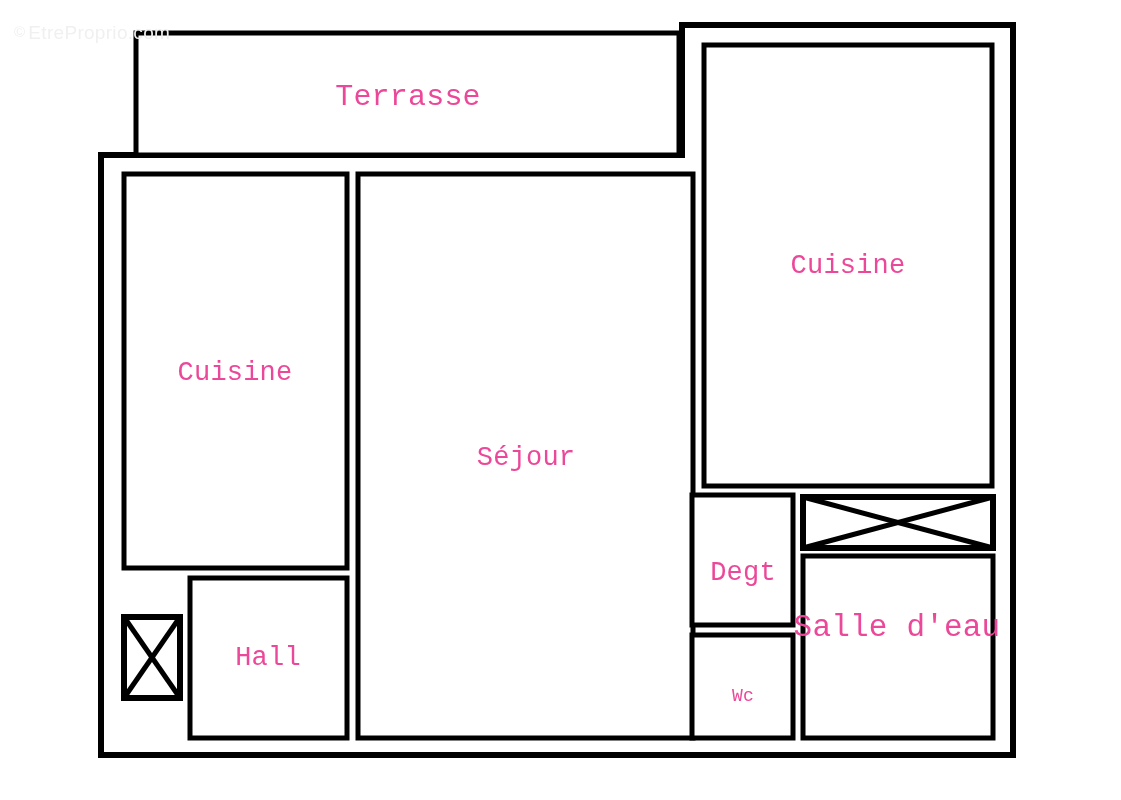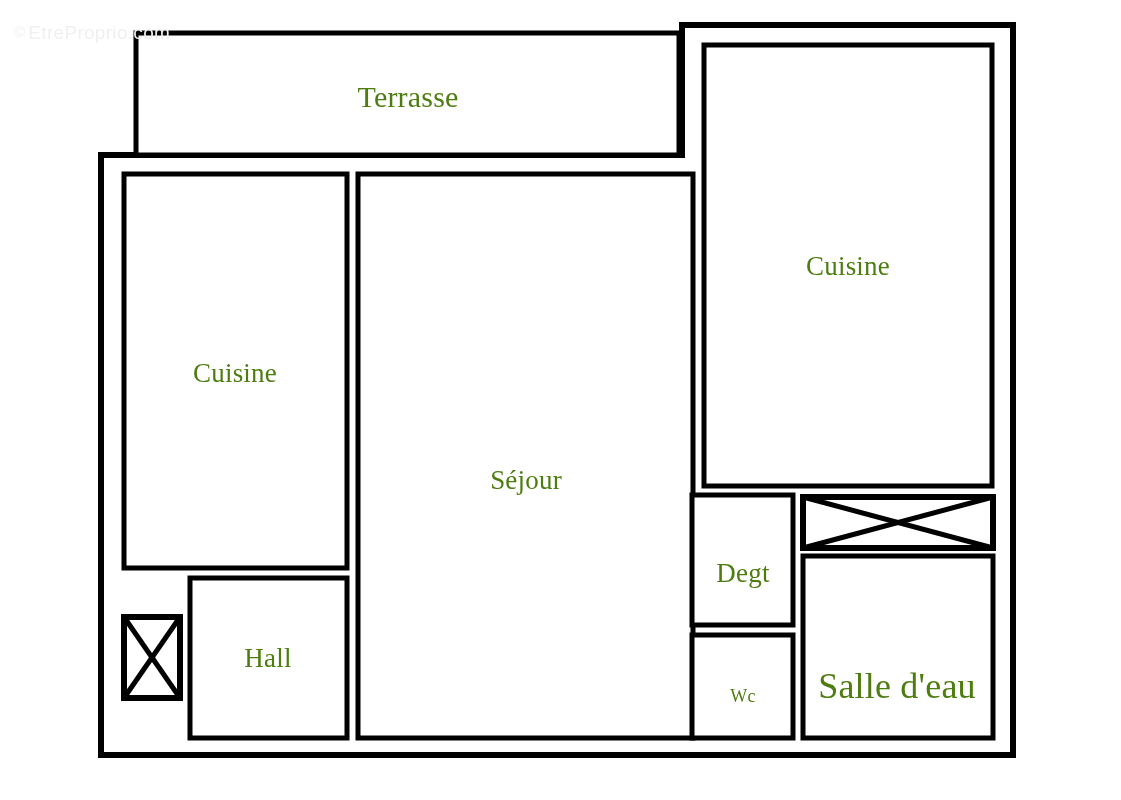--- a/index.html
+++ b/index.html
@@ -46,22 +46,22 @@
     stroke-linejoin: miter;
   }
   .closet-cross {
     fill: none;
     stroke: #000000;
     stroke-width: 5;
     stroke-linecap: butt;
   }
   .room-label {
     position: absolute;
-    color: #4d7c0f;
-    font-family: Liberation Serif, serif;
+    color: #ec4899;
+    font-family: Liberation Mono, monospace;
     font-weight: 400;
     white-space: nowrap;
     transform: translate(-50%, -50%);
     letter-spacing: 0.2px;
     pointer-events: none;
   }
   .watermark {
     position: absolute;
     left: 14px;
     top: 22px;
@@ -103,25 +103,25 @@
         <line class="closet-cross" x1="124" y1="698" x2="180" y2="617"></line>
         <rect class="closet-box" x="803" y="497" width="190" height="51"></rect>
         <line class="closet-cross" x1="803" y1="497" x2="993" y2="548"></line>
         <line class="closet-cross" x1="803" y1="548" x2="993" y2="497"></line>
       </g>
   </svg>
 
   <div id="room-labels">
       <div class="room-label" style="left: 408px; top: 97px; font-size: 30px;">Terrasse</div>
       <div class="room-label" style="left: 235px; top: 373px; font-size: 27px;">Cuisine</div>
-      <div class="room-label" style="left: 526px; top: 480px; font-size: 27px;">Séjour</div>
+      <div class="room-label" style="left: 526px; top: 458px; font-size: 27px;">Séjour</div>
       <div class="room-label" style="left: 848px; top: 266px; font-size: 27px;">Cuisine</div>
       <div class="room-label" style="left: 743px; top: 573px; font-size: 27px;">Degt</div>
       <div class="room-label" style="left: 743px; top: 696px; font-size: 18px;">Wc</div>
-      <div class="room-label" style="left: 897px; top: 686px; font-size: 36px;">Salle d'eau</div>
+      <div class="room-label" style="left: 897px; top: 627px; font-size: 31px;">Salle d'eau</div>
       <div class="room-label" style="left: 268px; top: 658px; font-size: 27px; text-align: right;">Hall</div>
     </div>
 
   <div class="watermark">
     <span class="wm-mark">©</span><span>EtreProprio.com</span>
   </div>
 
 </div>
 
 </body></html>

